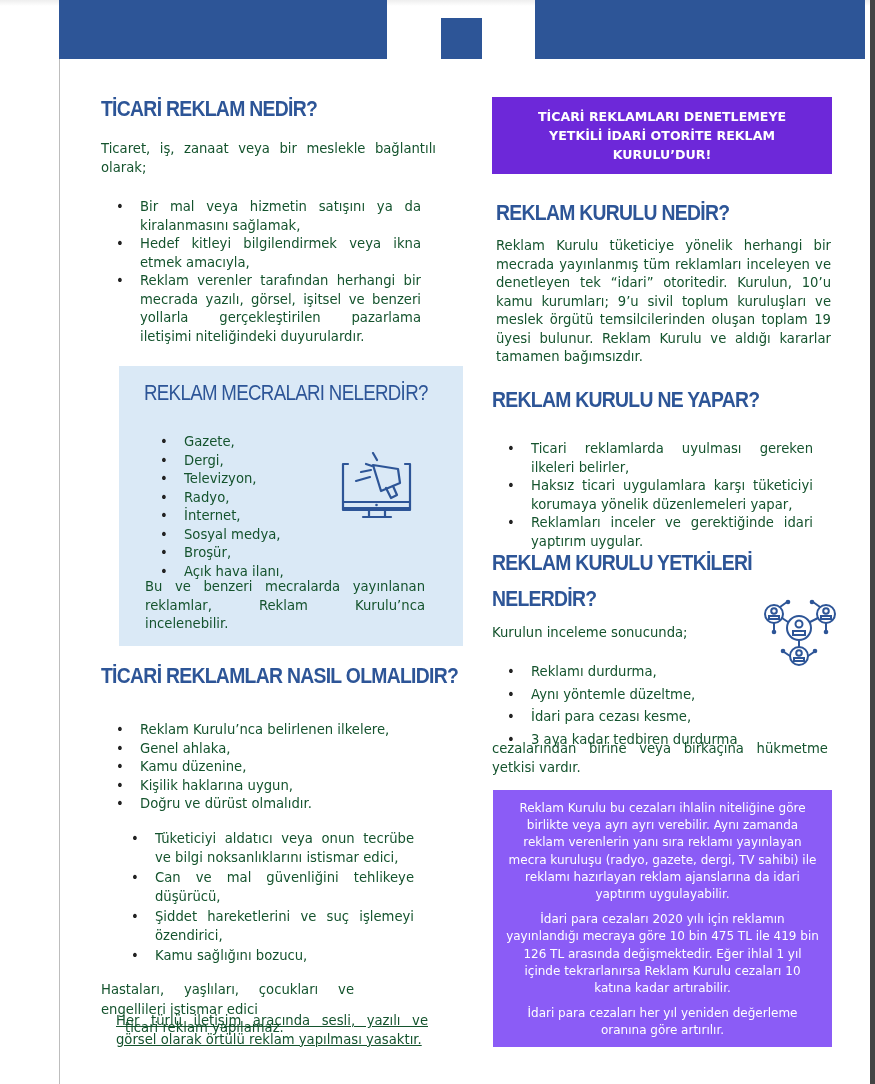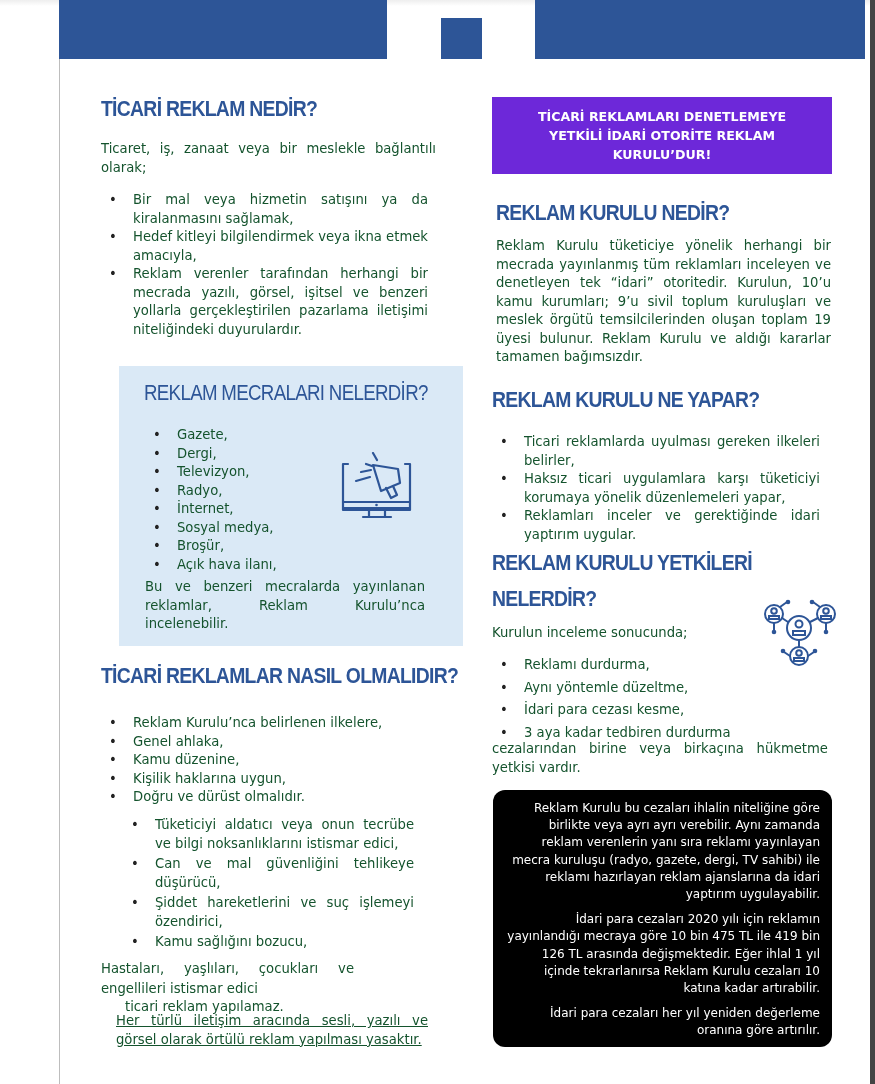--- a/index.html
+++ b/index.html
@@ -21,21 +21,21 @@
     position:absolute; margin:0;
     font-family:"Liberation Sans", sans-serif; font-weight:bold;
     color:#2d5597; font-size:22px; letter-spacing:-0.8px;
     transform:scaleX(0.88); transform-origin:left center;
     white-space:nowrap; line-height:1.3;
   }
   .body-text {
     position:absolute; font-size:13.2px; line-height:18.5px;
     color:#14532d; text-align:justify; margin:0;
   }
-  ul.bl { list-style:none; margin:8px; padding:0; }
+  ul.bl { list-style:none; margin:15px; padding:0; }
   ul.bl li { position:relative; padding-left:24px; text-align:justify; }
   ul.bl li::before {
     content:"•"; position:absolute; left:0; top:0; color:#222222;
   }
 
   .media-box {
     position:absolute; left:119px; top:366px; width:332px; height:280px;
     background:#dae9f6;
     padding-left:12px;
   }
@@ -49,22 +49,22 @@
   .callout {
     position:absolute; left:492px; top:97px; width:340px; height:77px;
     background:#6d28d9; color:#ffffff; text-align:center;
     font-weight:bold; font-size:12.6px; line-height:19px;
     display:flex; align-items:center; justify-content:center;
   }
   .callout span { display:block; width:280px; }
 
   .info-box {
     position:absolute; left:493px; top:790px; width:339px; height:257px;
-    background:#000000; color:#ffffff; text-align:right;
-    font-size:12px; line-height:17.2px; box-sizing:border-box; padding:10px 12px;border-radius:12px;
+    background:#8b5cf6; color:#ffffff; text-align:center;
+    font-size:12px; line-height:17.2px; box-sizing:border-box; padding:10px 12px;
   }
   .info-box p { margin:0 0 8px 0; }
 </style>
 </head>
 <body>
 
 <div class="top-shade"></div>
 <div class="page-edge-left"></div>
 <div class="page-edge-right"></div>
 

